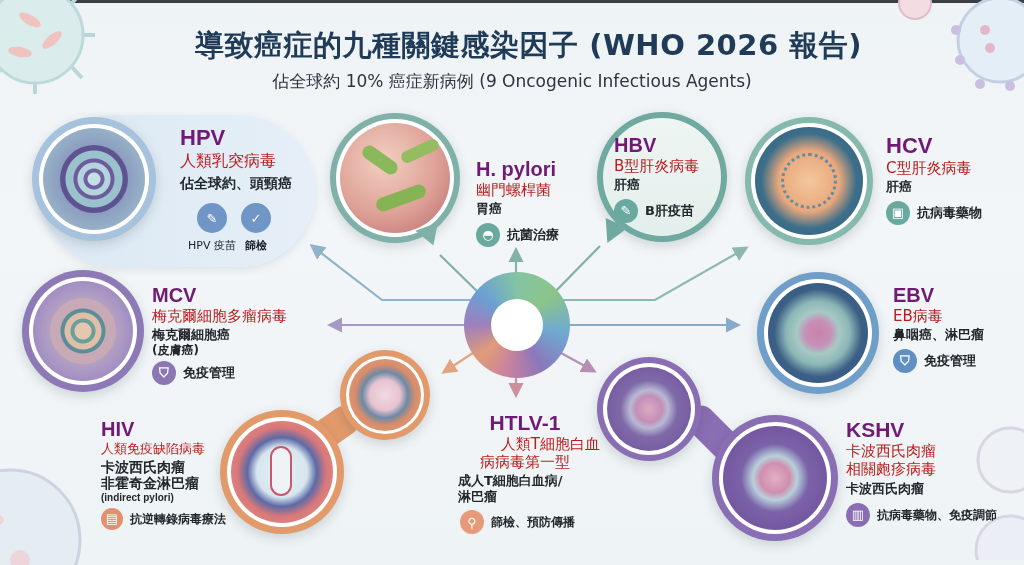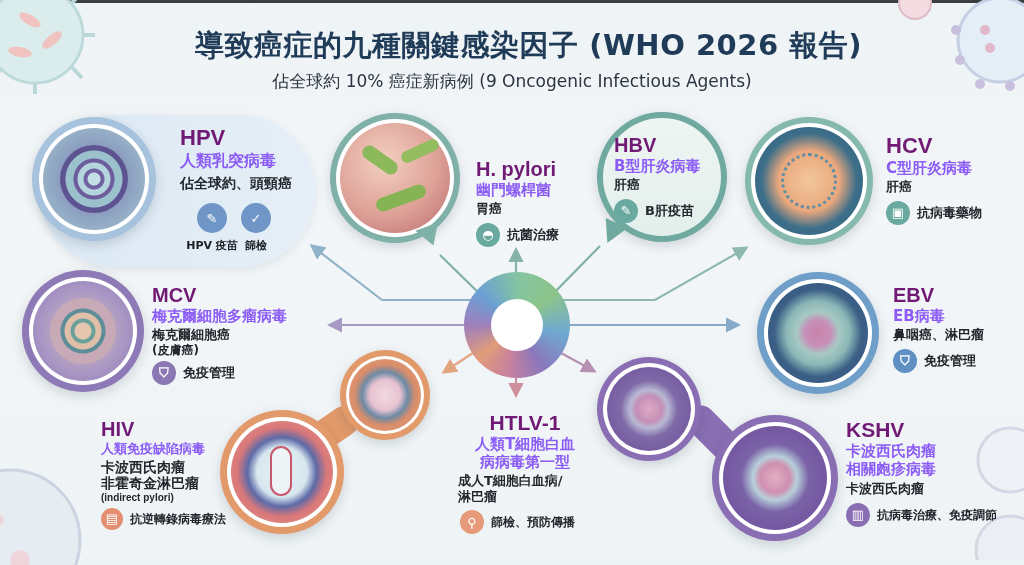--- a/index.html
+++ b/index.html
@@ -23,21 +23,21 @@
   
   .deco { position: absolute; }
   
   .disc {
     position: absolute; border-radius: 50%;
     box-shadow: 0 4px 12px rgba(40,60,80,0.18);
   }
   .disc .inner { position: absolute; border-radius: 50%; }
   .label { position: absolute; line-height: 1.2; }
   .label .abbr { font-size: 22px; font-weight: bold; color: #701a75; font-family: "Liberation Sans", sans-serif; }
-  .label .name { font-size: 16px; font-weight: bold; color: #8b5cf6; }
+  .label .name { font-size: 16px; font-weight: normal; color: #b91c1c; }
   .label .cancer { font-size: 14px; font-weight: bold; color: #22272d; margin-top: 2px; }
   .label .note { font-size: 12px; font-weight: bold; color: #22272d; }
   .tx { display: flex; align-items: center; gap: 7px; margin-top: 6px; font-size: 13px; font-weight: bold; color: #22272d; }
   .badge {
     width: 24px; height: 24px; border-radius: 50%; display: inline-flex;
     align-items: center; justify-content: center; color: #fff; font-size: 13px;
     flex-shrink: 0;
   }
   .hpv-card {
     position: absolute; left: 40px; top: 115px; width: 275px; height: 152px;
@@ -122,21 +122,21 @@
   <div class="inner" style="left:11px;top:11px;width:102px;height:102px;background:radial-gradient(circle,#7d6ea8 0%,#8fa4c3 55%,#a6c9ce 100%);"></div>
   <div class="inner" style="left:28px;top:28px;width:68px;height:68px;background:radial-gradient(circle,#c4e0e6 0 6px,#7062a0 7px 10px, #b5d5de 11px 16px,#6c5c9b 17px 20px,#9ac1cc 21px 28px,#5e5391 29px 34px);"></div>
 </div>
 <div class="label" style="left:180px;top:125px;">
   <div class="abbr">HPV</div>
   <div class="name">人類乳突病毒</div>
   <div class="cancer" style="margin-top:4px">佔全球約、頭頸癌</div>
 </div>
 <div class="abs" style="left:182px;top:203px;width:60px;text-align:center;">
   <div class="badge" style="width:30px;height:30px;margin:0 auto;background:#6f96c6;">✎</div>
-  <div style="font-size:11px;font-weight:bold;margin-top:5px;">HPV 疫苗</div>
+  <div style="font-size:11px;font-weight:normal;margin-top:5px;">HPV 疫苗</div>
 </div>
 <div class="abs" style="left:236px;top:203px;width:40px;text-align:center;">
   <div class="badge" style="width:30px;height:30px;margin:0 auto;background:#6f96c6;">✓</div>
   <div style="font-size:11px;font-weight:bold;margin-top:5px;">篩檢</div>
 </div>
 
 <div class="disc" style="left:330px;top:113px;width:130px;height:130px;background:#7fb1a8;">
   <div class="inner" style="left:6px;top:6px;width:118px;height:118px;background:#fff;"></div>
   <div class="inner" style="left:10px;top:10px;width:110px;height:110px;background:radial-gradient(circle at 40% 35%,#f2cfc0 0%,#dea197 55%,#b86a6d 100%);"></div>
   <div class="inner" style="left:30px;top:40px;width:40px;height:14px;border-radius:8px;background:#8cb85c;transform:rotate(35deg);"></div>
@@ -230,21 +230,21 @@
   <div class="cancer" style="font-size:14px;margin-top:0">非霍奇金淋巴瘤</div>
   <div class="note" style="font-size:10px;font-family:'Liberation Sans',sans-serif;">(indirect pylori)</div>
   <div class="tx" style="margin-top:4px;font-size:12px">
     <span class="badge" style="background:#e48f72;width:22px;height:22px;">▤</span>
     <span>抗逆轉錄病毒療法</span>
   </div>
 </div>
 
 <div class="label" style="left:450px;top:410px;width:150px;">
   <div class="abbr" style="font-size:21px;text-align:center;">HTLV-1</div>
-  <div class="name" style="font-size:15px;text-align:center;">人類T細胞白血</div>
+  <div class="name" style="font-size:15px;text-align:right;">人類T細胞白血</div>
   <div class="name" style="font-size:15px;text-align:center;">病病毒第一型</div>
   <div class="cancer" style="font-size:13px;margin-left:8px;">成人T細胞白血病/</div>
   <div class="cancer" style="font-size:13px;margin-left:8px;margin-top:0">淋巴瘤</div>
   <div class="tx" style="margin-left:10px;font-size:12px">
     <span class="badge" style="background:#e69a79;">⚲</span>
     <span>篩檢、預防傳播</span>
   </div>
 </div>
 
 <div class="abs" style="left:680px;top:420px;width:70px;height:30px;background:#8a6eb3;transform:rotate(45deg);border-radius:14px;"></div>
@@ -256,15 +256,15 @@
   <div class="inner" style="left:7px;top:7px;width:112px;height:112px;background:#fff;"></div>
   <div class="inner" style="left:11px;top:11px;width:104px;height:104px;background:radial-gradient(circle,#e3b0c2 0%,#cf8fb0 20%,#b8d0da 30%,#7b63a8 46%,#6b4a98 100%);"></div>
 </div>
 <div class="label" style="left:846px;top:417px;">
   <div class="abbr" style="font-size:21px">KSHV</div>
   <div class="name" style="font-size:15px">卡波西氏肉瘤</div>
   <div class="name" style="font-size:15px">相關皰疹病毒</div>
   <div class="cancer" style="font-size:13px;margin-top:3px;">卡波西氏肉瘤</div>
   <div class="tx" style="font-size:12px">
     <span class="badge" style="background:#8a6eb3;">▥</span>
-    <span>抗病毒治療、免疫調節</span>
+    <span>抗病毒藥物、免疫調節</span>
   </div>
 </div>
 
 </body></html>

